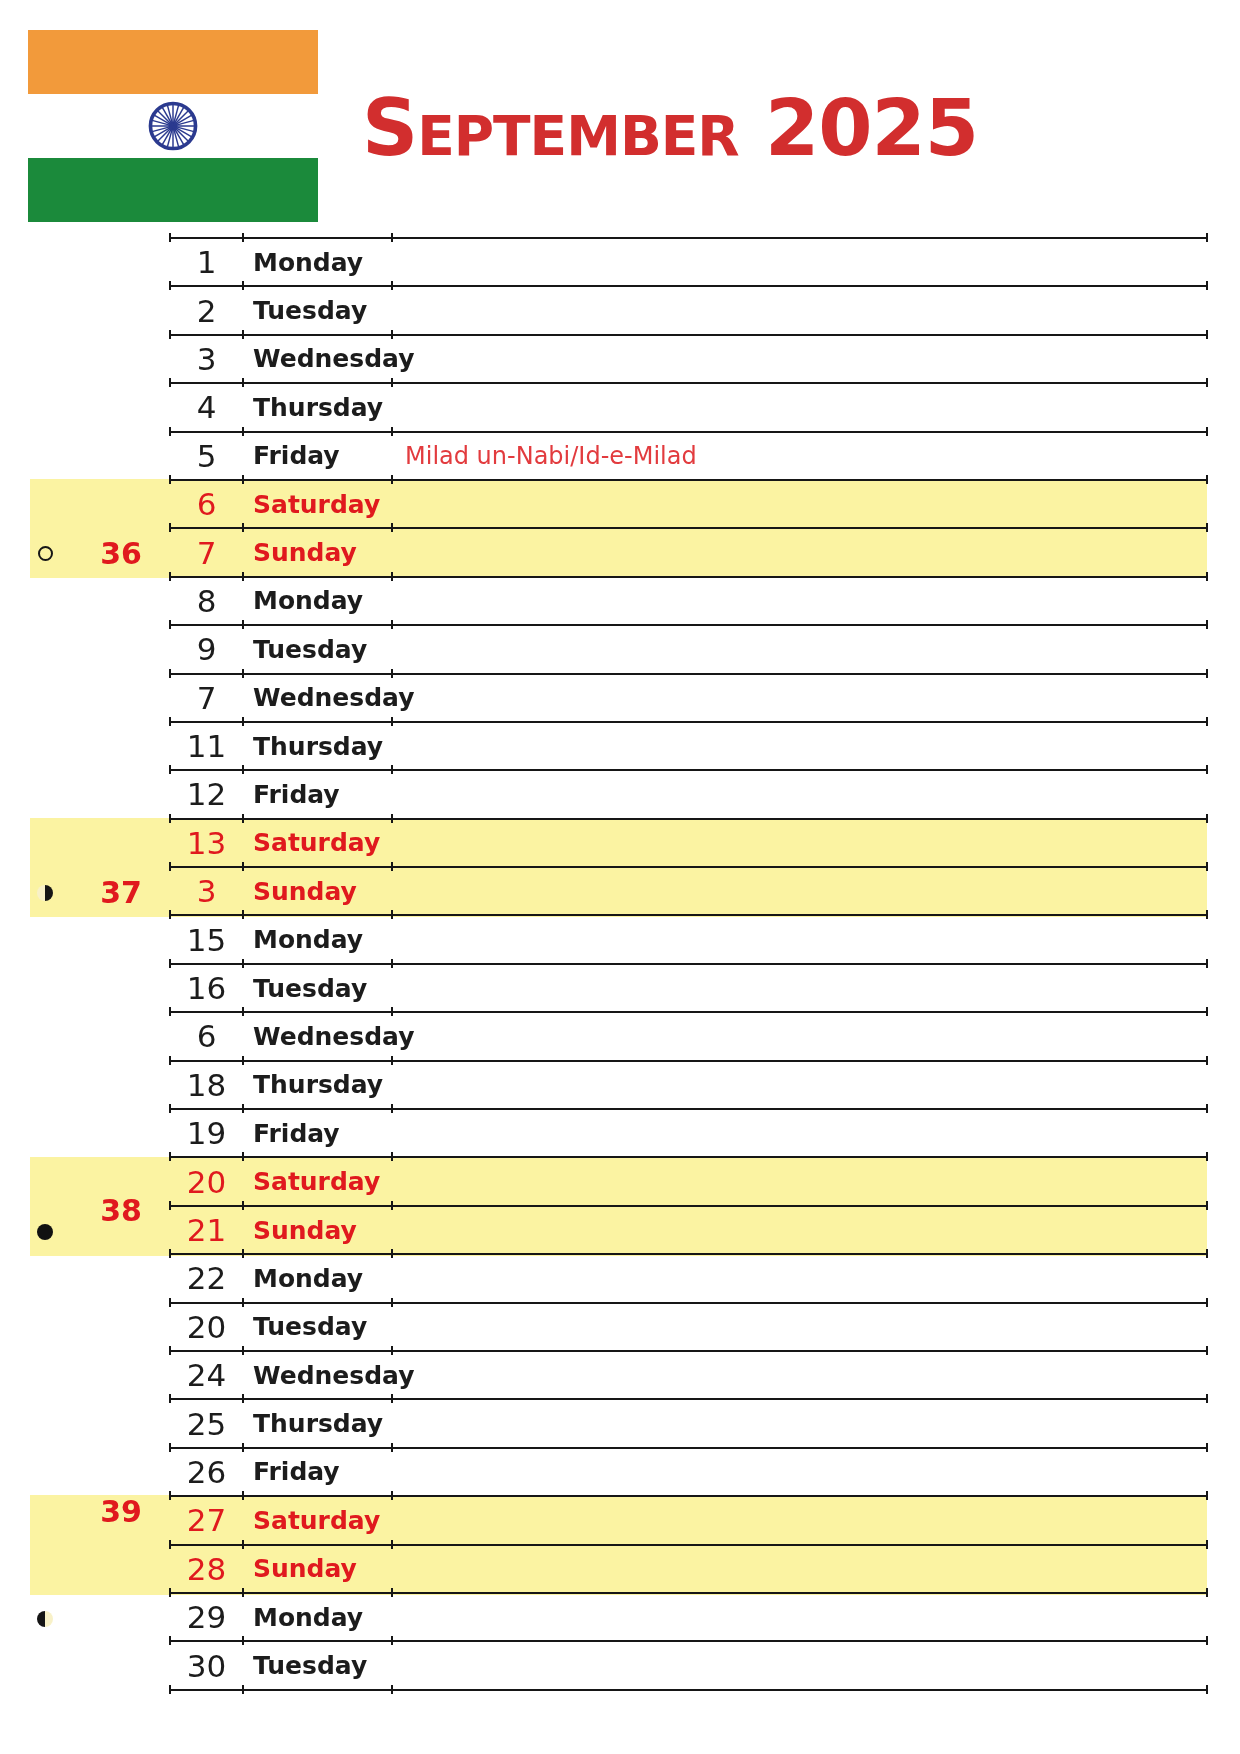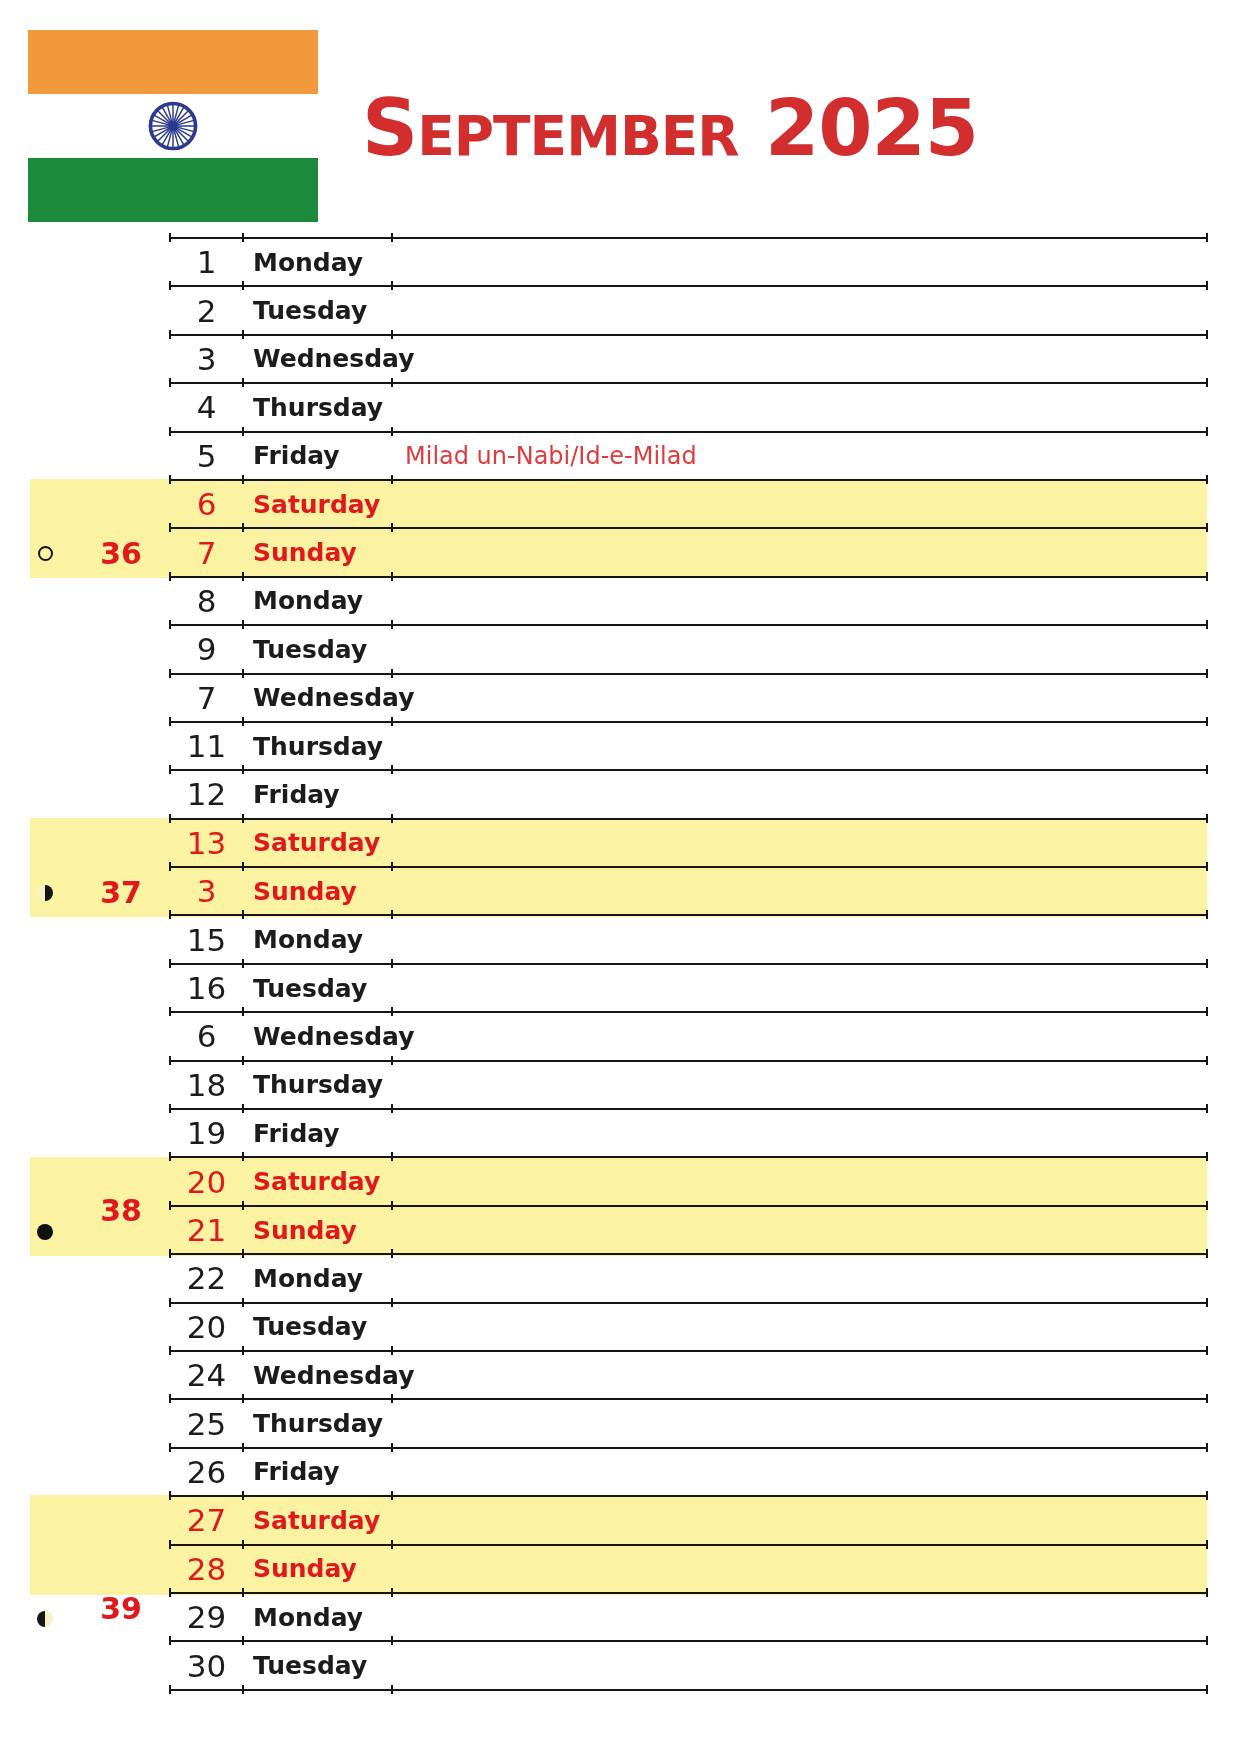--- a/index.html
+++ b/index.html
@@ -399,15 +399,15 @@
 <div class="band-weekend" style="top: 479px; height: 99.4px;"></div>
     <div class="wknum" style="top: 534.2px;">36</div>
     <div class="moon full" style="top: 546.2px;"></div>
     <div class="band-weekend" style="top: 817.8px; height: 99.4px;"></div>
     <div class="wknum" style="top: 873px;">37</div>
     <div class="moon last-quarter" style="top: 885px;"></div>
     <div class="band-weekend" style="top: 1156.6px; height: 99.4px;"></div>
     <div class="wknum" style="top: 1191px;">38</div>
     <div class="moon new" style="top: 1223.8px;"></div>
     <div class="band-weekend" style="top: 1495.4px; height: 99.4px;"></div>
-    <div class="wknum" style="top: 1589px;">39</div>
+    <div class="wknum" style="top: 1492px;">39</div>
     <div class="moon first-quarter" style="top: 1611px;"></div>
   </div>
 
 </body></html>

